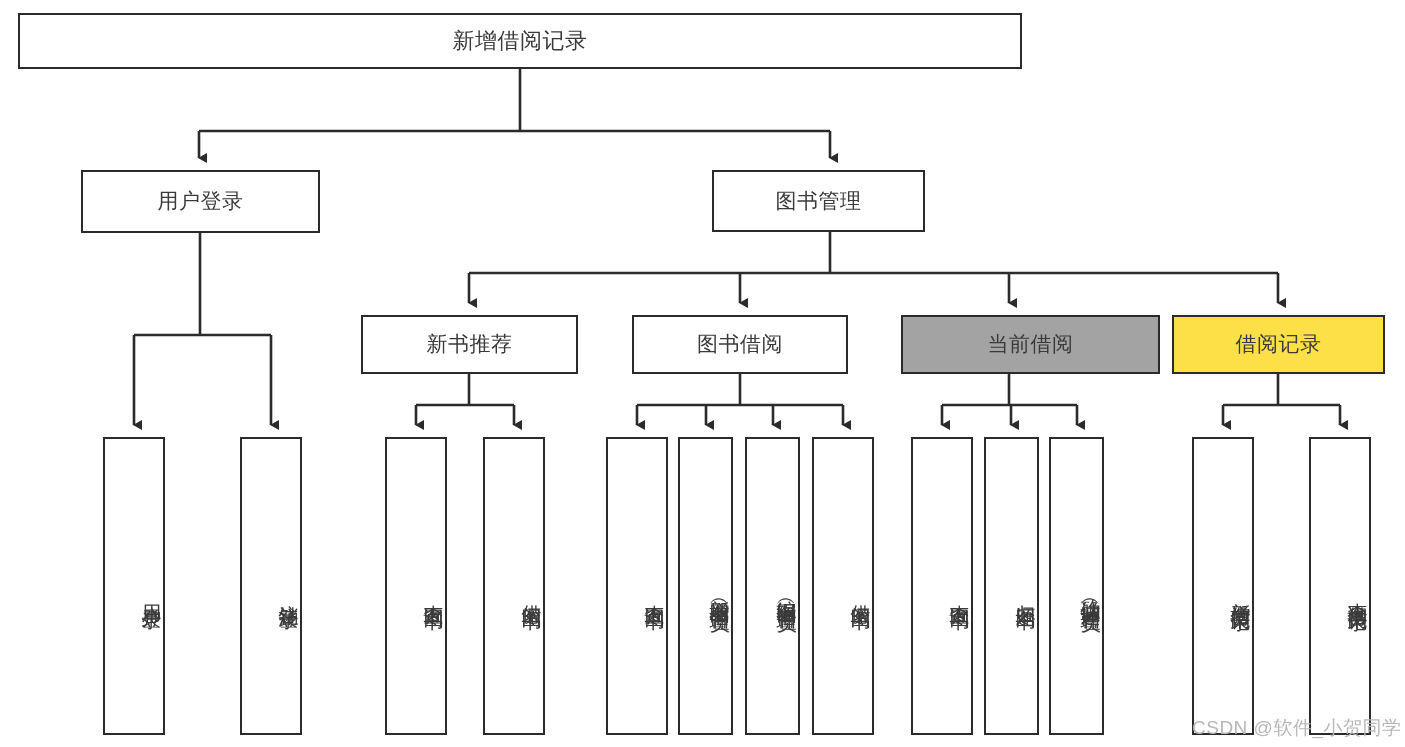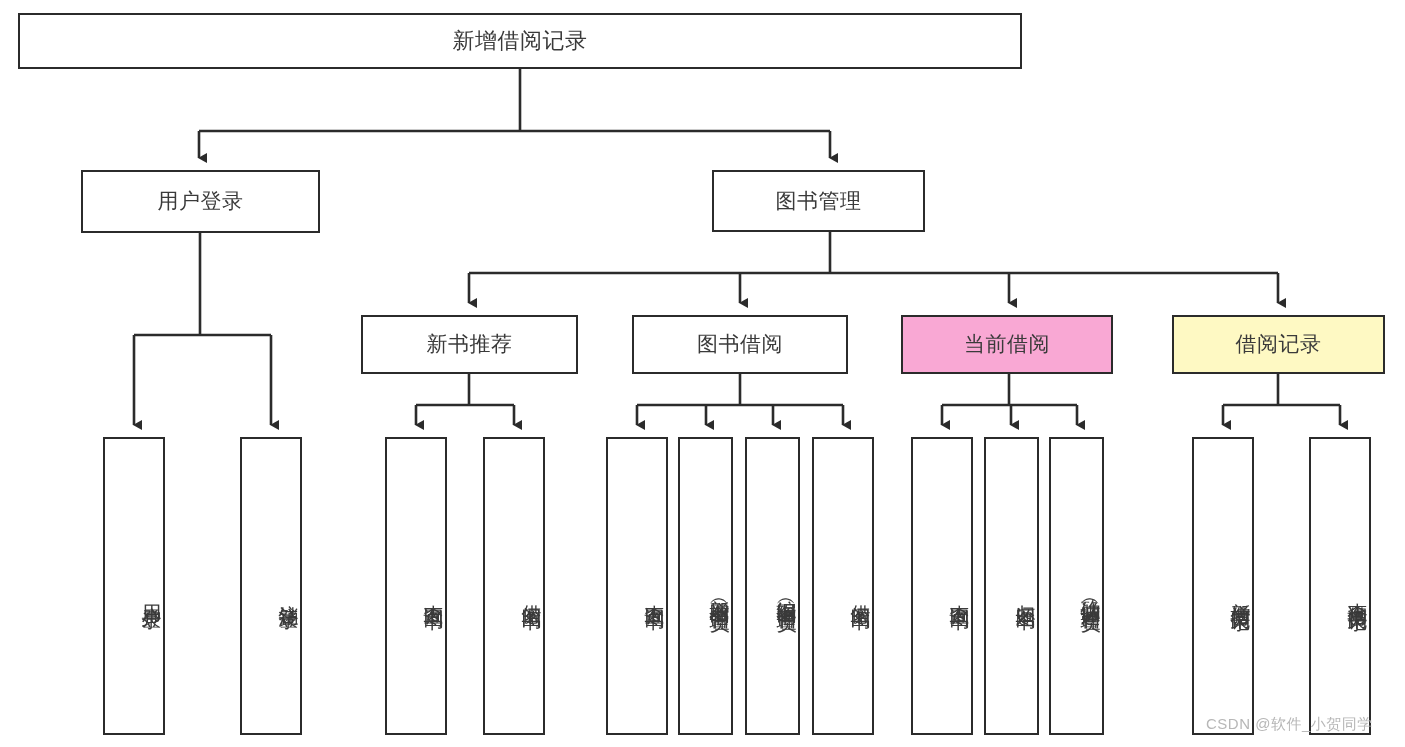--- a/index.html
+++ b/index.html
@@ -50,26 +50,25 @@
     align-items: flex-start;
     justify-content: center;
     padding-top: 14px;
     font-size: 20px;
     letter-spacing: 2px;
     line-height: 1.1;
   }
   .watermark {
     position: absolute;
     color: #b7b7b7;
-    font-size: 15px;
+    font-size: 19px;
     letter-spacing: 0.5px;
     white-space: nowrap;
     z-index: 3;
     font-family: "Liberation Sans", "DejaVu Sans", sans-serif;
-    padding-left: 14px;
   }
 </style>
 </head>
 <body>
 
 <div id="canvas" style="background: rgb(255, 255, 255);">
 
   <svg id="edges" viewBox="0 0 1405 747" xmlns="http://www.w3.org/2000/svg">
     <defs>
       <marker id="arrow" markerWidth="10" markerHeight="10" refX="5" refY="8" orient="auto" markerUnits="userSpaceOnUse">
@@ -120,22 +119,22 @@
     </g>
   </svg>
 
   <div class="node root" style="left: 18px; top: 13px; width: 1004px; height: 56px; border-color: rgb(43, 43, 43); background: rgb(255, 255, 255); color: rgb(58, 58, 58);">新增借阅记录</div>
 
   <div class="node" style="left: 81px; top: 170px; width: 239px; height: 63px; border-color: rgb(43, 43, 43); background: rgb(255, 255, 255); color: rgb(58, 58, 58);">用户登录</div>
   <div class="node" style="left: 712px; top: 170px; width: 213px; height: 62px; border-color: rgb(43, 43, 43); background: rgb(255, 255, 255); color: rgb(58, 58, 58);">图书管理</div>
 
   <div class="node" style="left: 632px; top: 315px; width: 216px; height: 59px; border-color: rgb(43, 43, 43); background: rgb(255, 255, 255); color: rgb(58, 58, 58);">图书借阅</div>
   <div class="node" style="left: 361px; top: 315px; width: 217px; height: 59px; border-color: rgb(43, 43, 43); background: rgb(255, 255, 255); color: rgb(58, 58, 58);">新书推荐</div>
-  <div class="node" style="left: 901px; top: 315px; width: 212px; height: 59px; border-color: rgb(43, 43, 43); background: #f9a8d4; color: rgb(58, 58, 58);">当前借阅</div>
-  <div class="node" style="left: 1172px; top: 315px; width: 213px; height: 59px; border-color: rgb(43, 43, 43); background: #fef9c3; color: rgb(58, 58, 58);">借阅记录</div>
+  <div class="node" style="left: 901px; top: 315px; width: 259px; height: 59px; border-color: rgb(43, 43, 43); background: #a3a3a3; color: rgb(58, 58, 58);">当前借阅</div>
+  <div class="node" style="left: 1172px; top: 315px; width: 213px; height: 59px; border-color: rgb(43, 43, 43); background: #fde047; color: rgb(58, 58, 58);">借阅记录</div>
 
   <div class="node leaf" style="left: 103px; top: 437px; width: 62px; height: 298px; border-color: rgb(43, 43, 43); background: rgb(255, 255, 255); color: rgb(58, 58, 58);">用户登录</div>
   <div class="node leaf" style="left: 240px; top: 437px; width: 62px; height: 298px; border-color: rgb(43, 43, 43); background: rgb(255, 255, 255); color: rgb(58, 58, 58);">注销登录</div>
   <div class="node leaf" style="left: 385px; top: 437px; width: 62px; height: 298px; border-color: rgb(43, 43, 43); background: rgb(255, 255, 255); color: rgb(58, 58, 58);">查询图书</div>
   <div class="node leaf" style="left: 483px; top: 437px; width: 62px; height: 298px; border-color: rgb(43, 43, 43); background: rgb(255, 255, 255); color: rgb(58, 58, 58);">借阅图书</div>
   <div class="node leaf" style="left: 606px; top: 437px; width: 62px; height: 298px; border-color: rgb(43, 43, 43); background: rgb(255, 255, 255); color: rgb(58, 58, 58);">查询图书</div>
   <div class="node leaf" style="left: 678px; top: 437px; width: 55px; height: 298px; border-color: rgb(43, 43, 43); background: rgb(255, 255, 255); color: rgb(58, 58, 58);">新增图书（管理员）</div>
   <div class="node leaf" style="left: 745px; top: 437px; width: 55px; height: 298px; border-color: rgb(43, 43, 43); background: rgb(255, 255, 255); color: rgb(58, 58, 58);">编辑图书（管理员）</div>
   <div class="node leaf" style="left: 812px; top: 437px; width: 62px; height: 298px; border-color: rgb(43, 43, 43); background: rgb(255, 255, 255); color: rgb(58, 58, 58);">借阅图书</div>
   <div class="node leaf" style="left: 911px; top: 437px; width: 62px; height: 298px; border-color: rgb(43, 43, 43); background: rgb(255, 255, 255); color: rgb(58, 58, 58);">查询图书</div>

